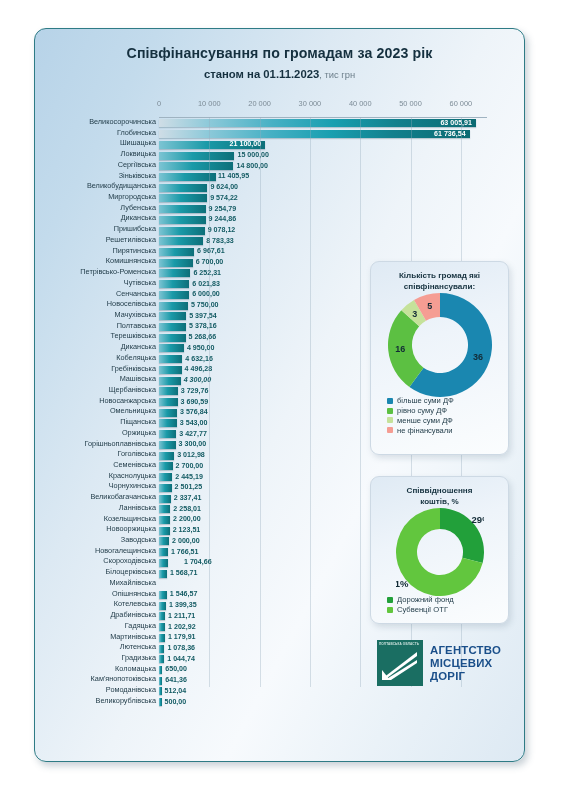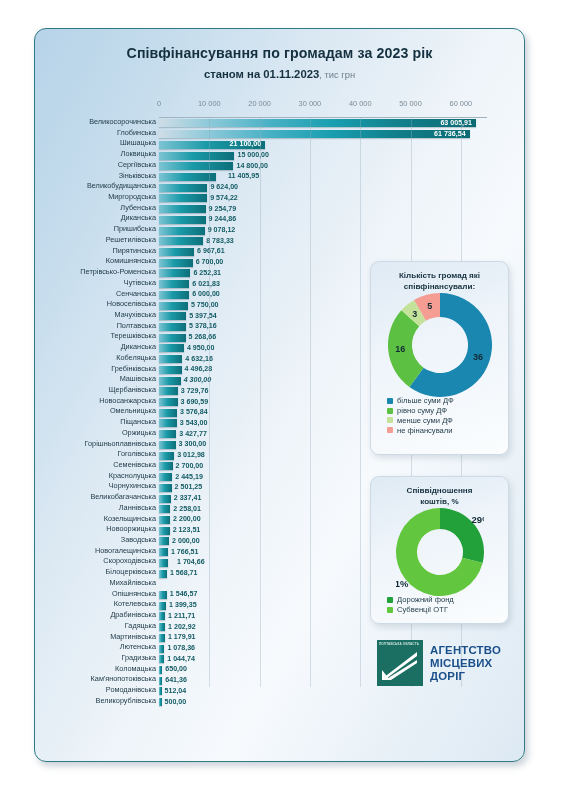--- a/index.html
+++ b/index.html
@@ -260,21 +260,21 @@
           <div class="rlabel">Сергіївська</div>
           <div class="barwrap">
             <div class="bar short" style="width: 74.4554px;"></div>
             <div class="val outside" style="left: 77.4554px;">14 800,00</div>
           </div>
         </div>
         <div class="row">
           <div class="rlabel">Зіньківська</div>
           <div class="barwrap">
             <div class="bar short" style="width: 57.3807px;"></div>
-            <div class="val outside" style="left: 69px;">11 405,95</div>
+            <div class="val outside" style="left: 59px;">11 405,95</div>
           </div>
         </div>
         <div class="row">
           <div class="rlabel">Великобудищанська</div>
           <div class="barwrap">
             <div class="bar short" style="width: 48.4161px;"></div>
             <div class="val outside" style="left: 51.4161px;">9 624,00</div>
           </div>
         </div>
         <div class="row">
@@ -512,21 +512,21 @@
           <div class="rlabel">Новогалещинська</div>
           <div class="barwrap">
             <div class="bar short" style="width: 8.8869px;"></div>
             <div class="val outside" style="left: 11.8869px;">1 766,51</div>
           </div>
         </div>
         <div class="row">
           <div class="rlabel">Скороходівська</div>
           <div class="barwrap">
             <div class="bar short" style="width: 8.57575px;"></div>
-            <div class="val outside" style="left: 18px;">1 704,66</div>
+            <div class="val outside" style="left: 25px;">1 704,66</div>
           </div>
         </div>
         <div class="row">
           <div class="rlabel">Білоцерківська</div>
           <div class="barwrap">
             <div class="bar short" style="width: 7.89182px;"></div>
             <div class="val outside" style="left: 10.8918px;">1 568,71</div>
           </div>
         </div>
         <div class="row">

